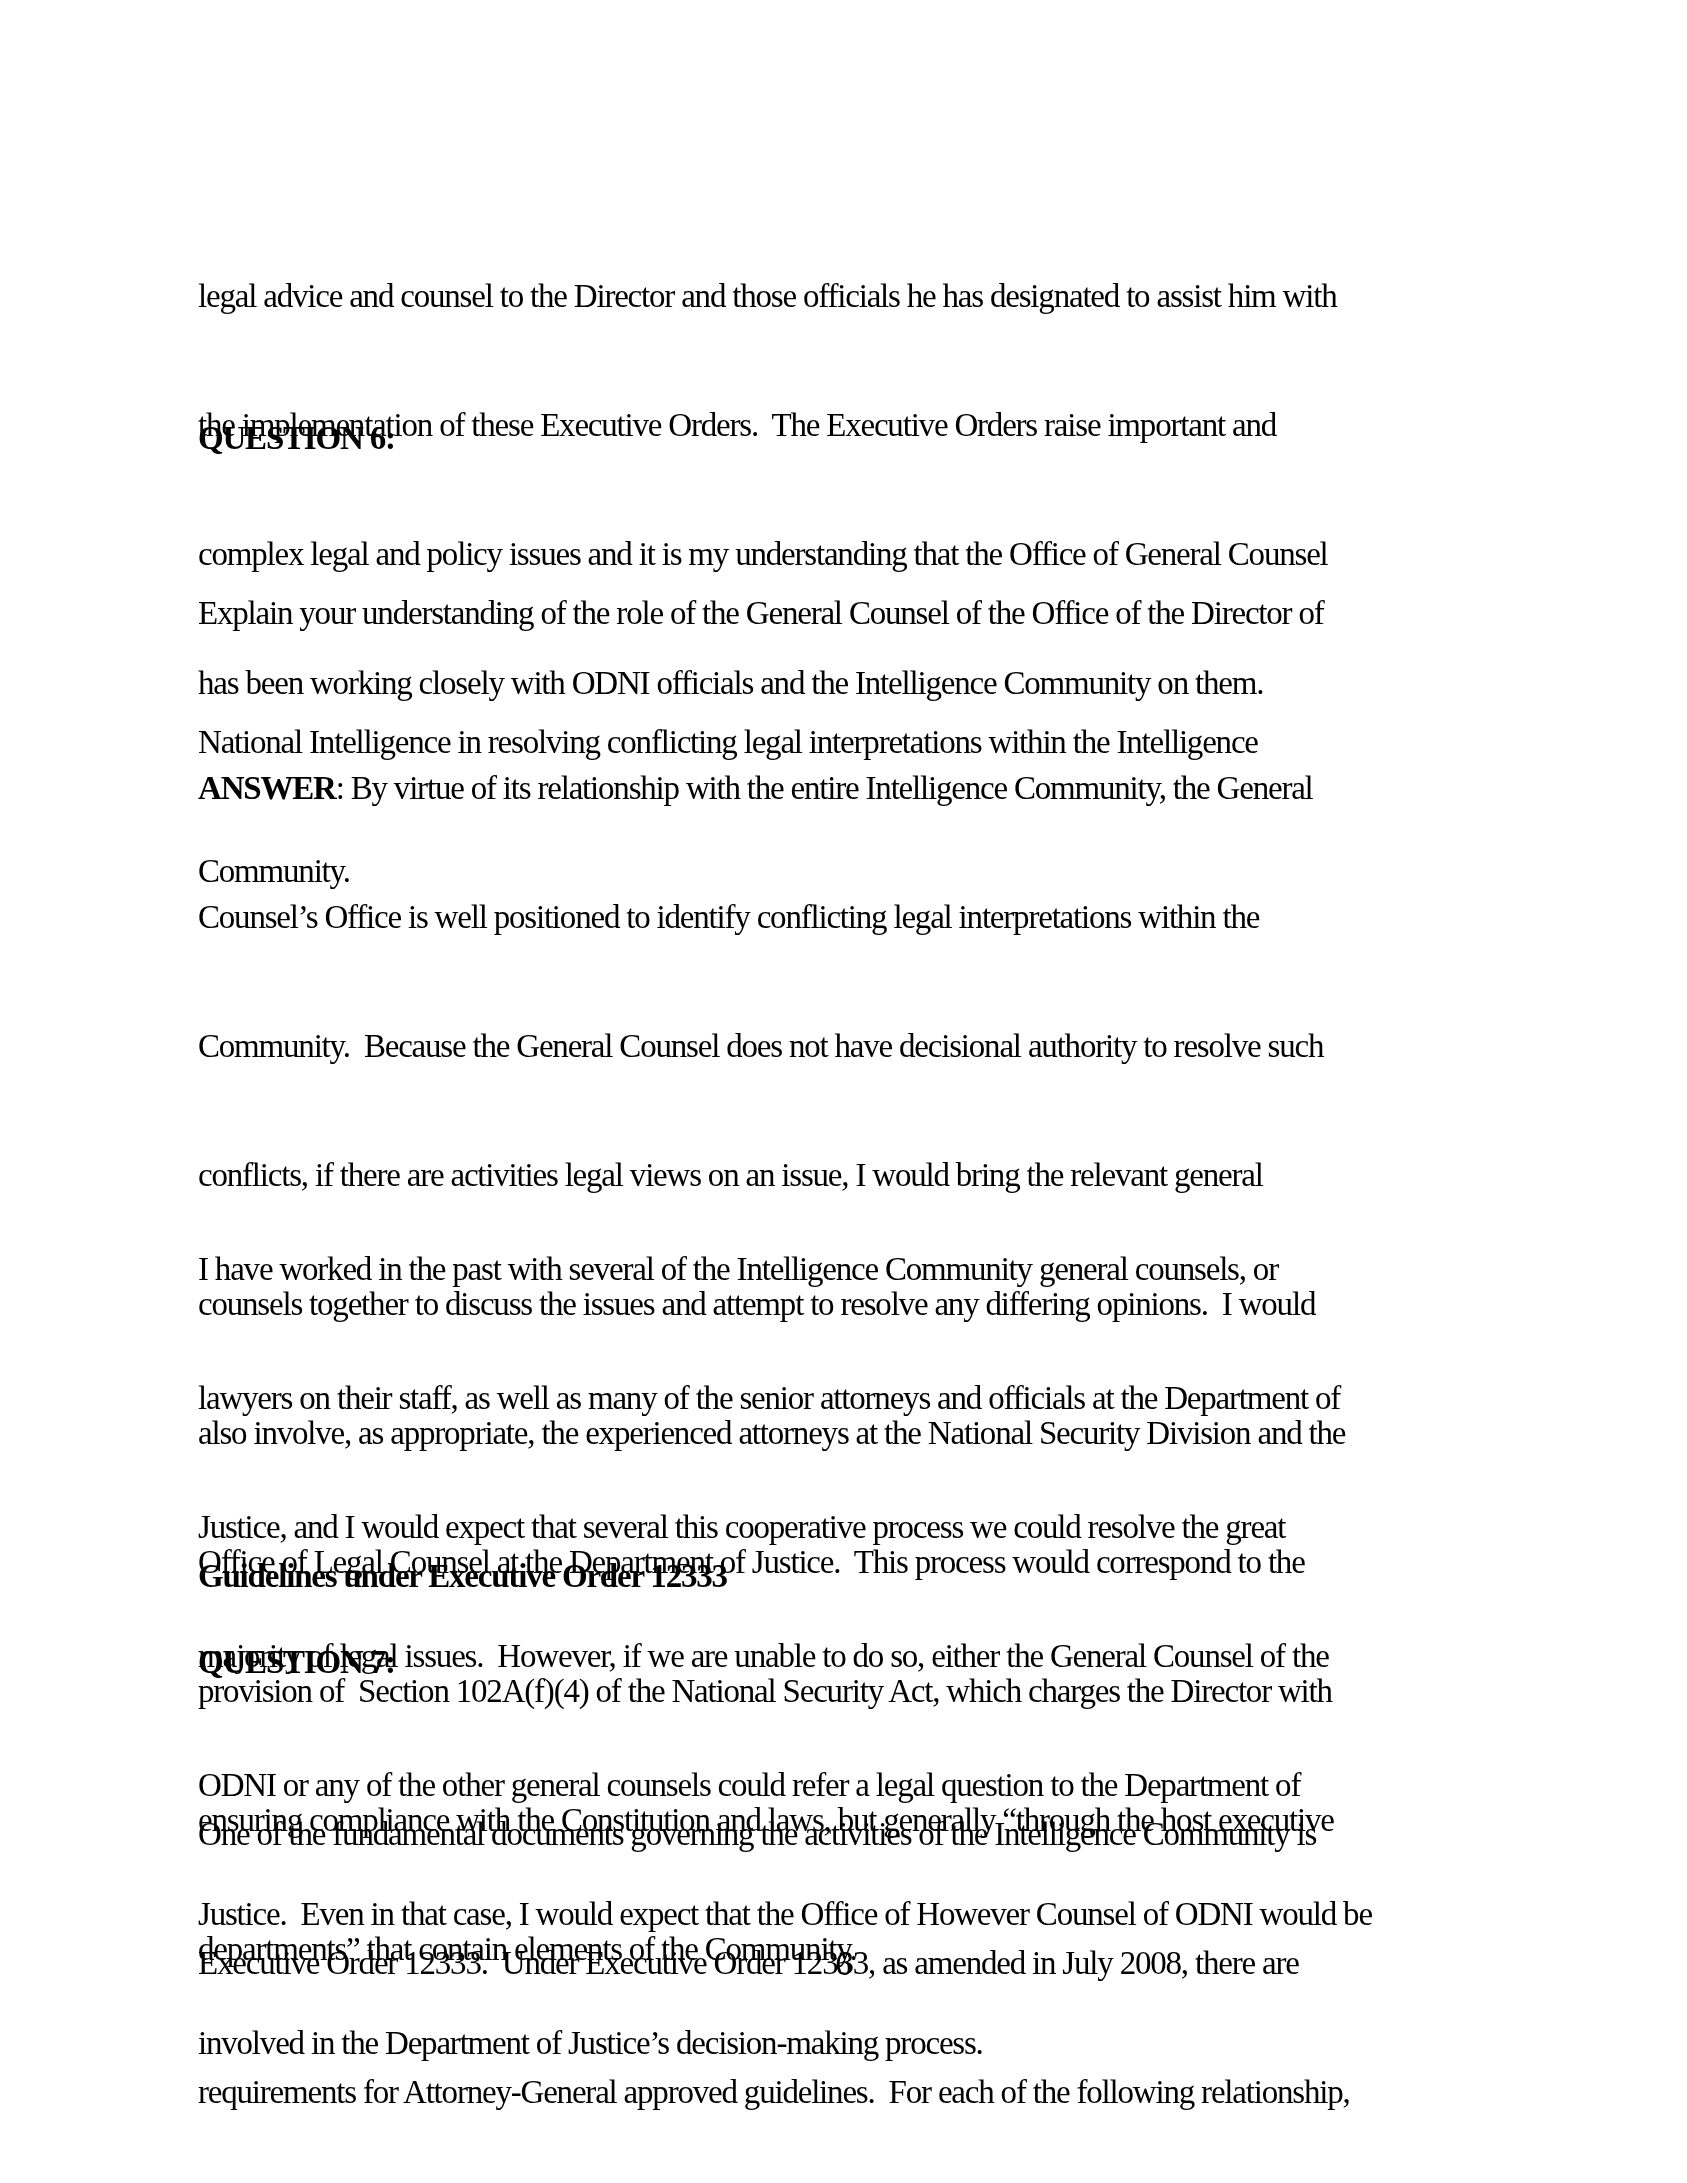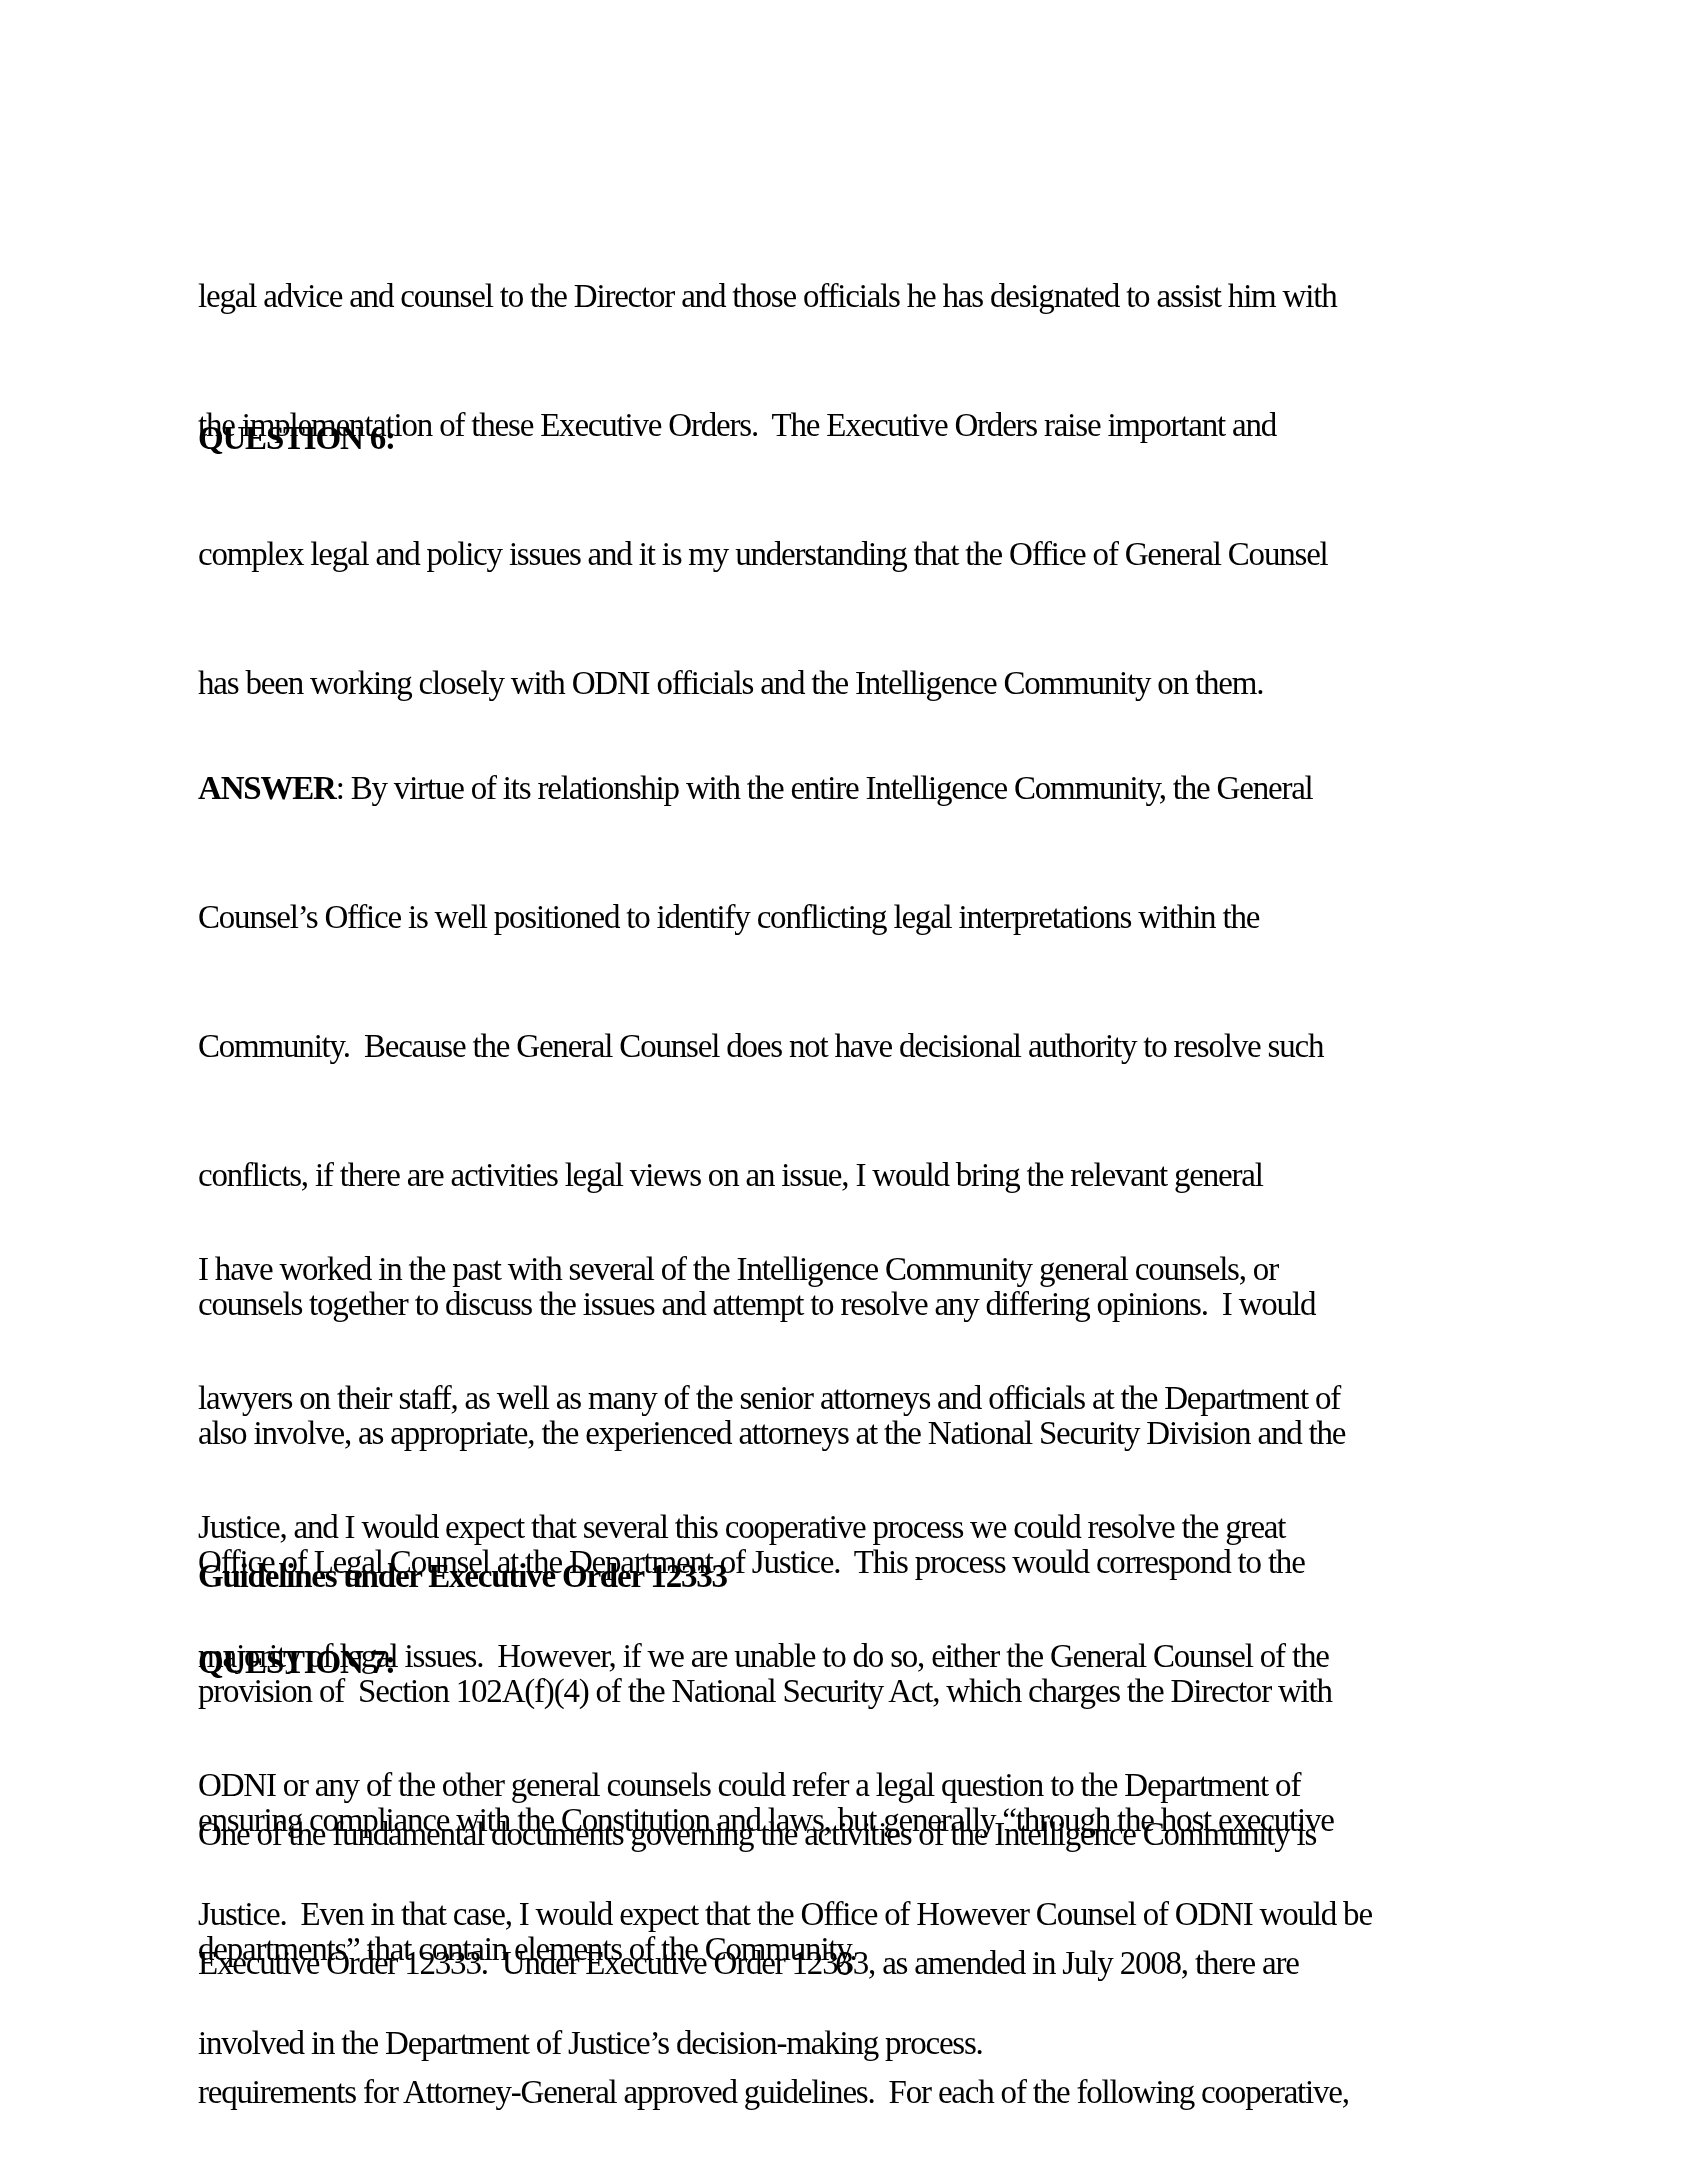--- a/index.html
+++ b/index.html
@@ -51,20 +51,25 @@
 
   <div class="block" style="top:189px">
     <div class="line">legal advice and counsel to the Director and those officials he has designated to assist him with</div>
     <div class="line">the implementation of these Executive Orders.  The Executive Orders raise important and</div>
     <div class="line">complex legal and policy issues and it is my understanding that the Office of General Counsel</div>
     <div class="line">has been working closely with ODNI officials and the Intelligence Community on them.</div>
   </div>
 
   <div class="block heading" style="top:417px">QUESTION 6:</div>
 
+  <div class="block" style="top:506px">
+    <div class="line">Explain your understanding of the role of the General Counsel of the Office of the Director of</div>
+    <div class="line">National Intelligence in resolving conflicting legal interpretations within the Intelligence</div>
+    <div class="line">Community.</div>
+  </div>
 
   <div class="block" style="top:681px">
     <div class="line"><span class="bold">ANSWER</span><span>: By virtue of its relationship with the entire Intelligence Community, the General</span></div>
     <div class="line">Counsel’s Office is well positioned to identify conflicting legal interpretations within the</div>
     <div class="line">Community.  Because the General Counsel does not have decisional authority to resolve such</div>
     <div class="line">conflicts, if there are activities legal views on an issue, I would bring the relevant general</div>
     <div class="line">counsels together to discuss the issues and attempt to resolve any differing opinions.  I would</div>
     <div class="line">also involve, as appropriate, the experienced attorneys at the National Security Division and the</div>
     <div class="line">Office of Legal Counsel at the Department of Justice.  This process would correspond to the</div>
     <div class="line">provision of  Section 102A(f)(4) of the National Security Act, which charges the Director with</div>
@@ -82,21 +87,21 @@
     <div class="line">involved in the Department of Justice’s decision-making process.</div>
   </div>
 
   <div class="block heading" style="top:1555px">Guidelines under Executive Order 12333</div>
 
   <div class="block heading" style="top:1641px">QUESTION 7:</div>
 
   <div class="block" style="top:1727px">
     <div class="line">One of the fundamental documents governing the activities of the Intelligence Community is</div>
     <div class="line">Executive Order 12333.  Under Executive Order 12333, as amended in July 2008, there are</div>
-    <div class="line">requirements for Attorney-General approved guidelines.  For each of the following cooperative,</div>
+    <div class="line">requirements for Attorney-General approved guidelines.  For each of the following relationship,</div>
     
     
   </div>
 
   <div class="page-number">6</div>
 
 </div>
 
 
 </body></html>

